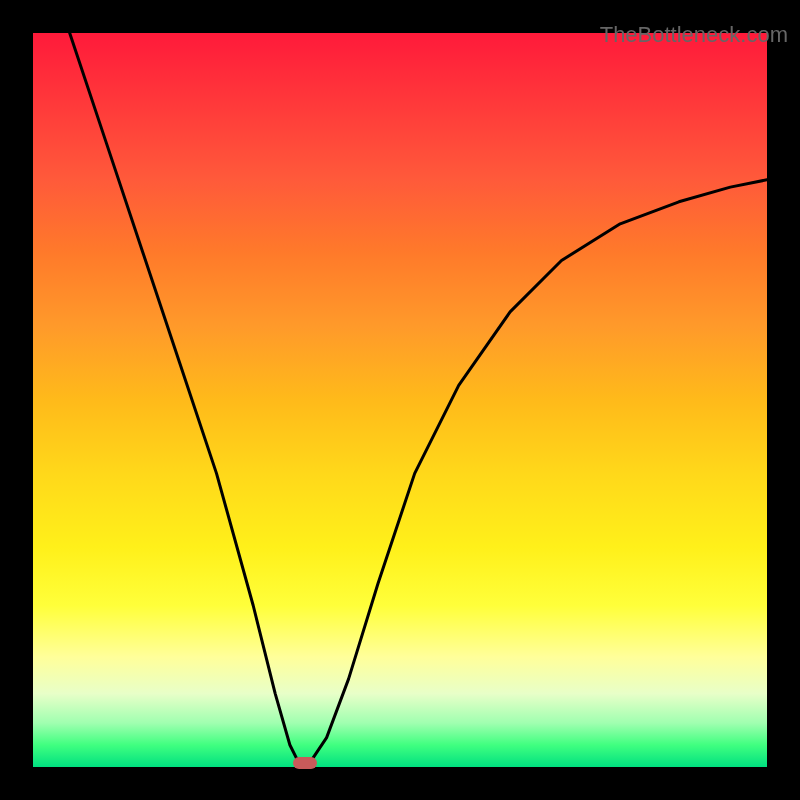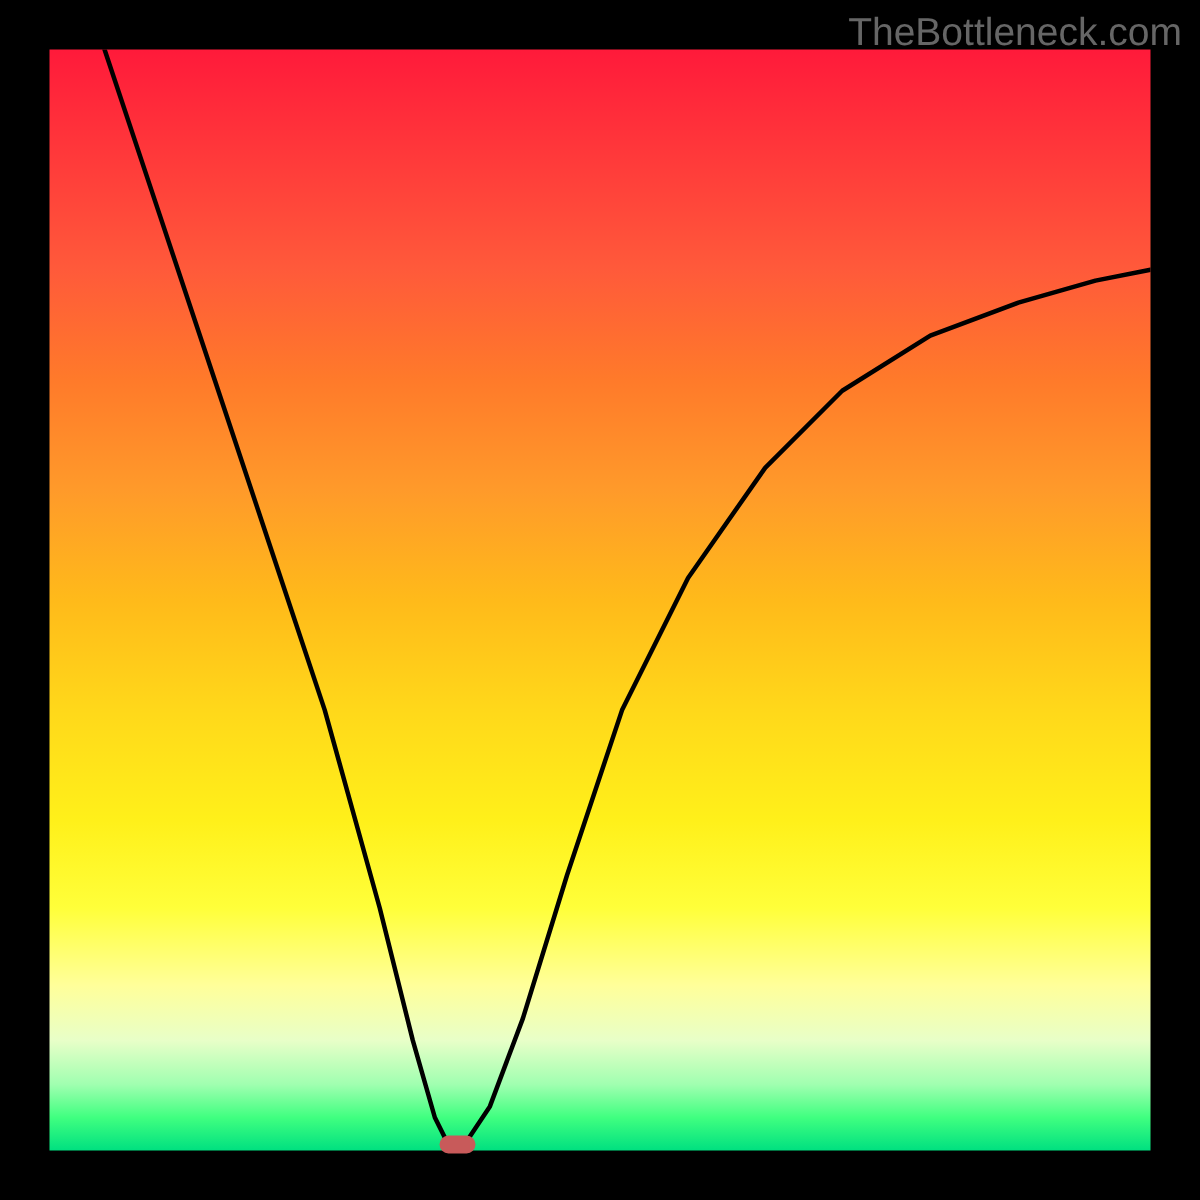--- a/index.html
+++ b/index.html
@@ -28,24 +28,24 @@
       #ffff3a 78%,
       #ffff9a 85%,
       #e8ffc8 90%,
       #a0ffb0 94%,
       #40ff80 97%,
       #00e080 100%
     );
   }
   .watermark {
     position: absolute;
-    top: 6px;
+    top: 22px;
     right: 12px;
     color: #666;
-    font-size: 26px;
+    font-size: 22px;
     font-weight: 500;
     z-index: 10;
   }
   .curve-svg {
     position: absolute;
     left: 33px;
     top: 33px;
     width: 734px;
     height: 734px;
     z-index: 5;

